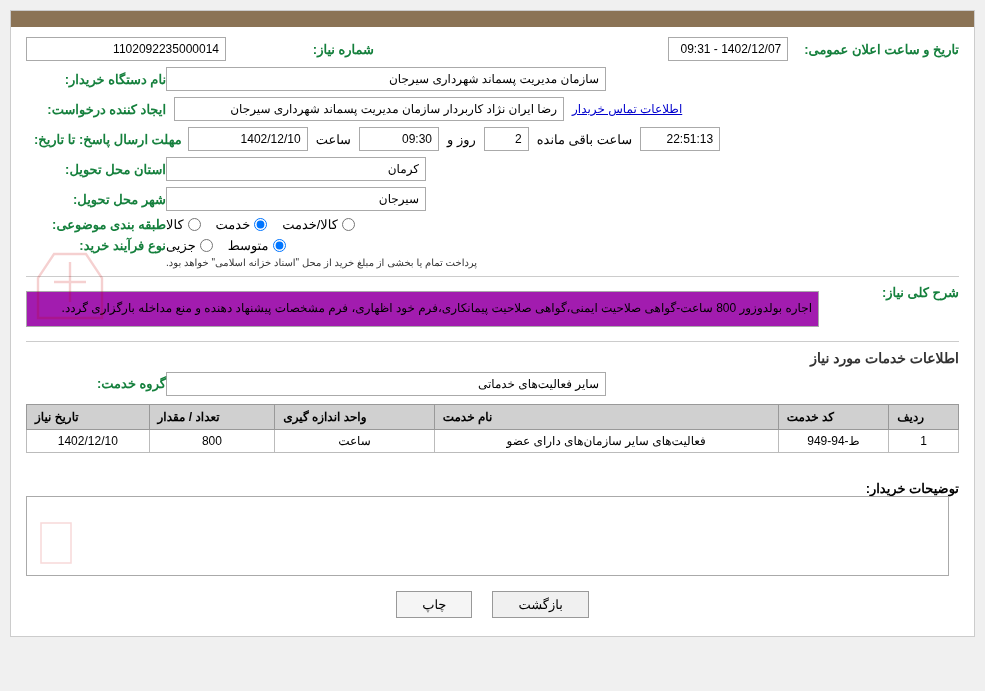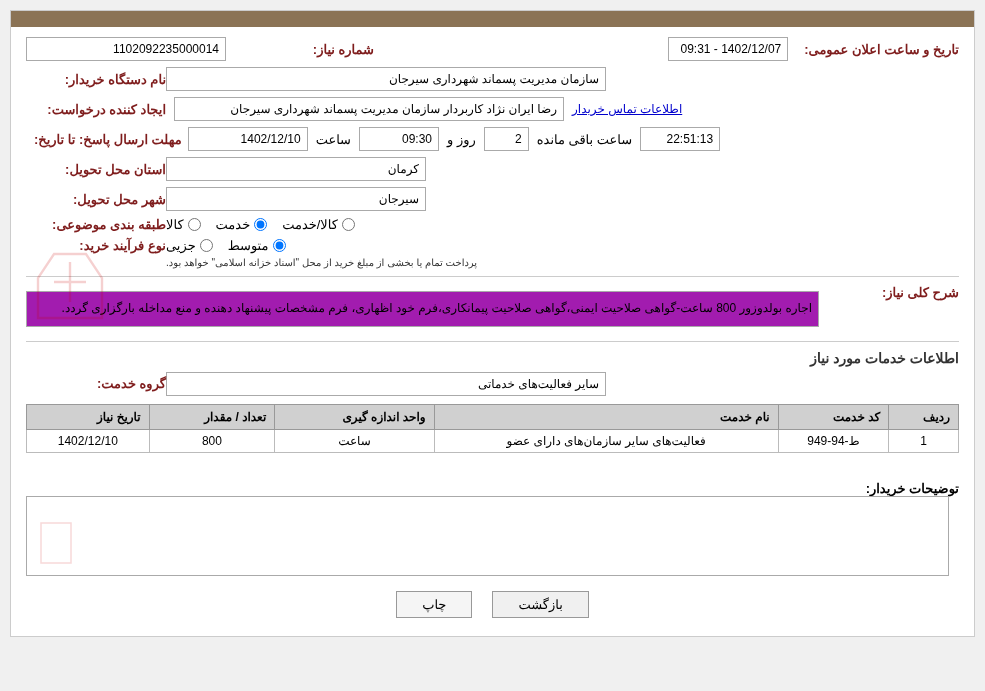--- a/index.html
+++ b/index.html
@@ -31,21 +31,21 @@
     .card-body {
       padding: 10px 15px;
     }
     .row {
       display: flex;
       align-items: center;
       margin-bottom: 6px;
       flex-wrap: wrap;
     }
     .label {
-      color: #7f1d1d;
+      color: #15803d;
       font-weight: bold;
       min-width: 140px;
       text-align: right;
       padding-left: 8px;
       white-space: nowrap;
     }
     .input-field {
       border: 1px solid #aaa;
       background: #fff;
       padding: 3px 6px;
@@ -107,21 +107,21 @@
     }
     table {
       width: 100%;
       border-collapse: collapse;
       font-size: 12px;
     }
     table th {
       background: #d0d0d0;
       border: 1px solid #999;
       padding: 5px 8px;
-      text-align: right;
+      text-align: left;
       font-weight: bold;
     }
     table td {
       border: 1px solid #bbb;
       padding: 4px 8px;
       text-align: center;
       background: #fff;
     }
     .description-box {
       border: 1px solid #aaa;

